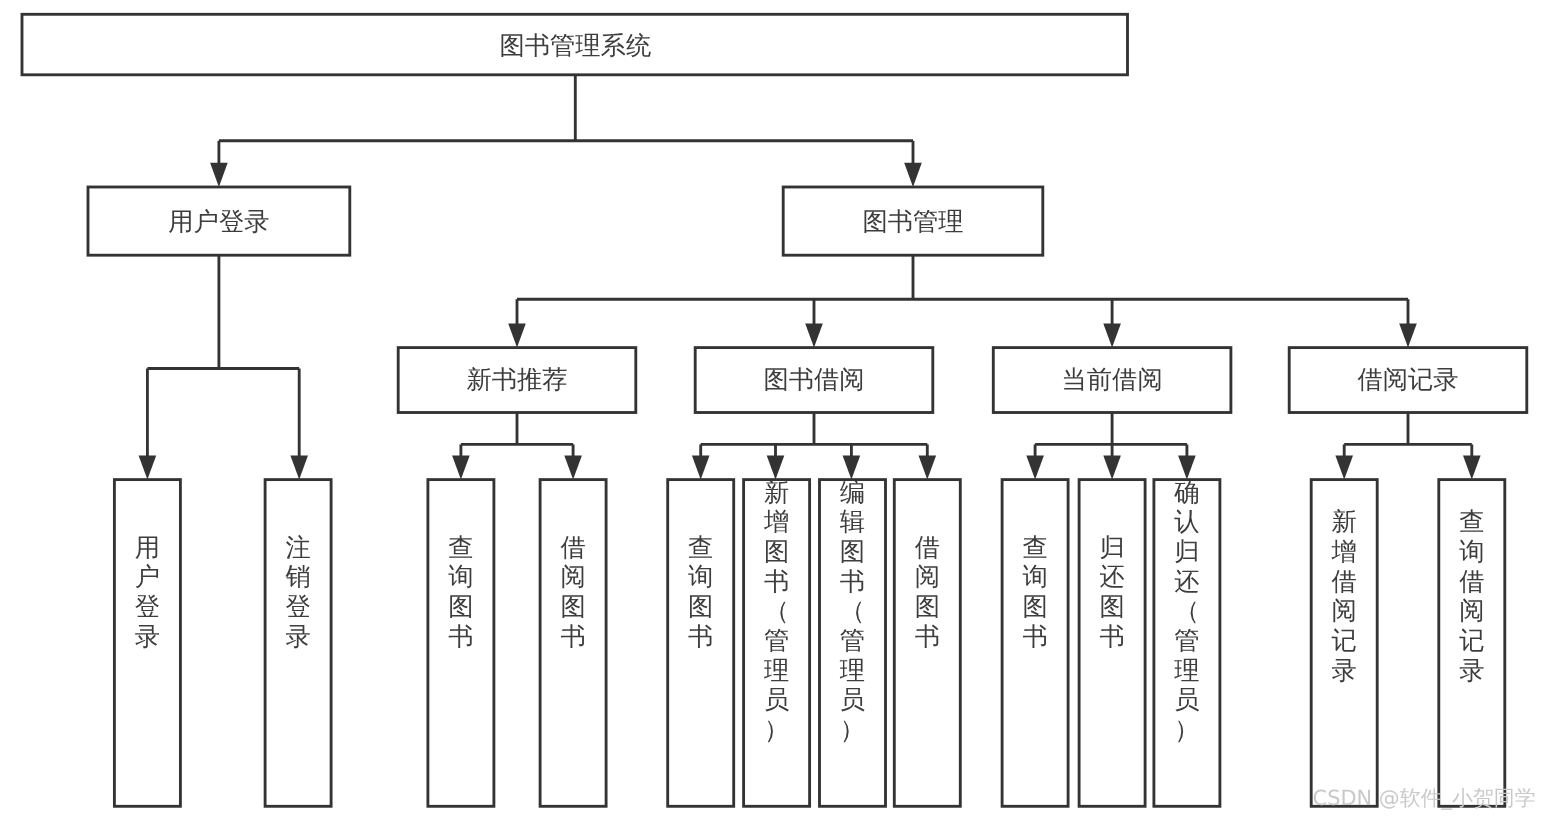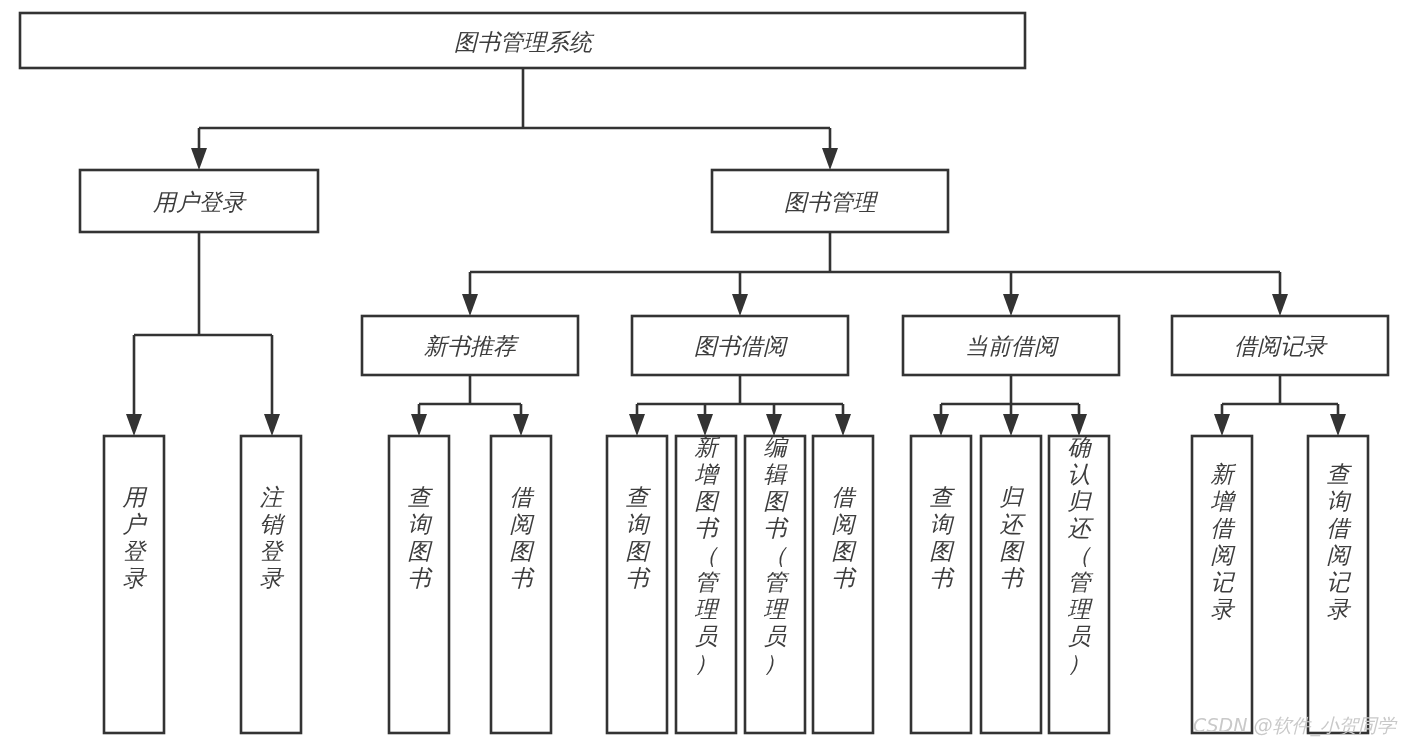--- a/index.html
+++ b/index.html
@@ -12,21 +12,20 @@
     width: 1405px;
     height: 747px;
     font-family: "DejaVu Sans", "Liberation Sans", sans-serif;
     overflow: hidden;
     position: relative;
   }
   #diagram-root {
     position: relative;
     width: 1405px;
     height: 747px;
-    font-style: italic;
   }
   svg#tree-svg {
     position: absolute;
     left: 0;
     top: 0;
     width: 1405px;
     height: 747px;
     display: block;
   }
   .node-box {

